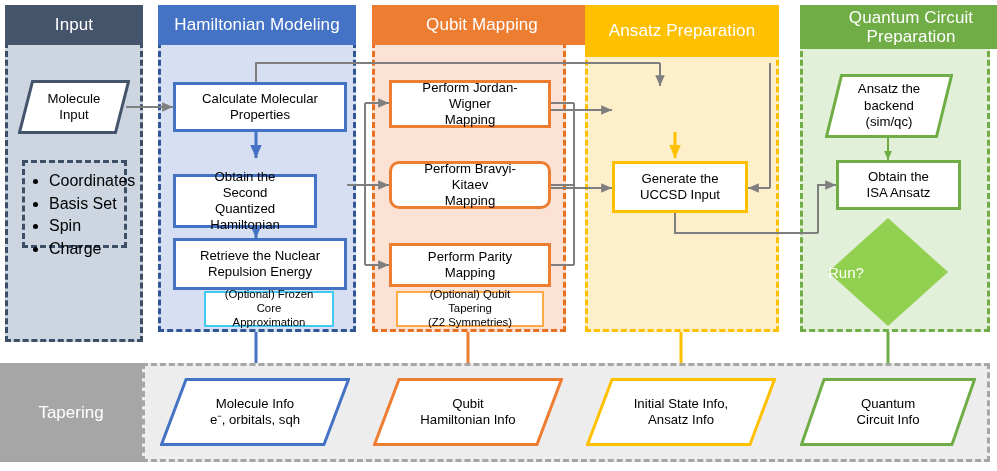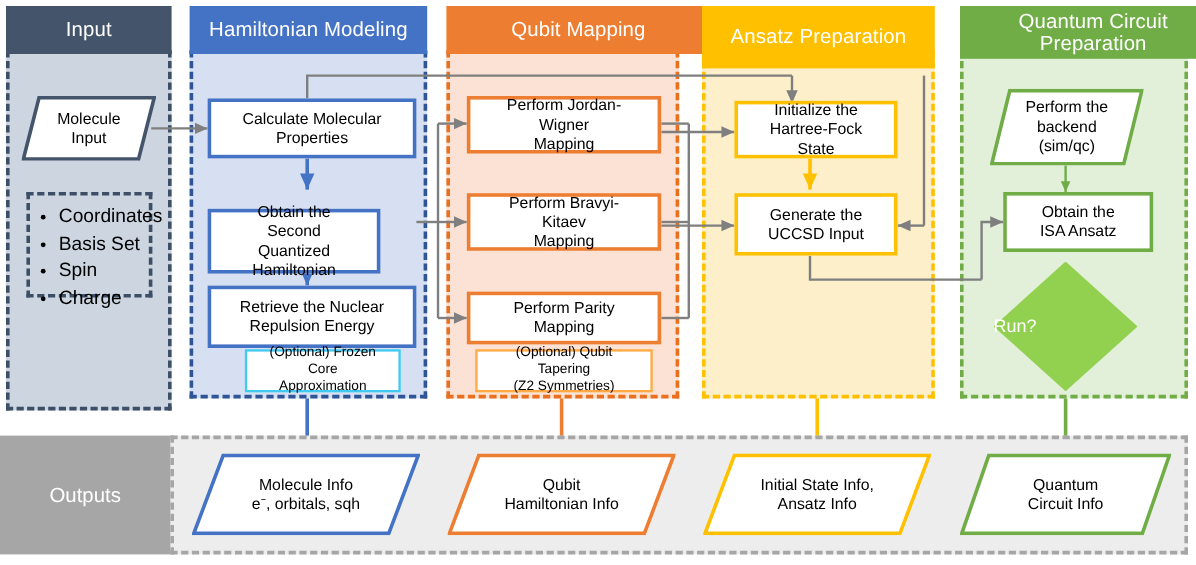--- a/index.html
+++ b/index.html
@@ -171,76 +171,70 @@
       <div>Core Approximation</div>
     </div>
   </div>
 
   <div class="node" style="left:389px;top:80px;width:162px;height:48px;border-color:#ED7D31;">
     <div>
       <div>Perform Jordan-Wigner</div>
       <div>Mapping</div>
     </div>
   </div>
-  <div class="node" style="left:389px;top:161px;width:162px;height:48px;border-color:#ED7D31;">
+  <div class="node" style="left:389px;top:161px;width:162px;height:48px;border-color:#ED7D31;border-radius:10px;">
     <div>
       <div>Perform Bravyi-Kitaev</div>
       <div>Mapping</div>
     </div>
   </div>
   <div class="node" style="left:389px;top:243px;width:162px;height:44px;border-color:#ED7D31;">
     <div>Perform Parity Mapping</div>
   </div>
   <div class="node thin" style="left:396px;top:291px;width:148px;height:36px;border-color:#FFAA44;">
     <div>
       <div>(Optional) Qubit Tapering</div>
       <div>(Z2 Symmetries)</div>
     </div>
   </div>
 
-  <div class="node" style="left:612px;top:84px;width:136px;height:48px;border-color:#FFC000;">
-    <div>
-      <div>Initialize the</div>
-      <div>Hartree-Fock State</div>
-    </div>
-  </div>
   <div class="node" style="left:612px;top:161px;width:136px;height:52px;border-color:#FFC000;">
     <div>
       <div>Generate the</div>
       <div>UCCSD Input</div>
     </div>
   </div>
 
   <div class="para" style="left:825px;top:74px;width:128px;height:64px;">
     <div class="pbg"></div>
     <svg class="pborder" viewBox="0 0 128 64" preserveAspectRatio="none">
       <polygon points="16.5,1.5 126.5,1.5 111.5,62.5 1.5,62.5" fill="none" stroke="#70AD47" stroke-width="3" vector-effect="non-scaling-stroke"></polygon>
     </svg>
     <div class="ptxt">
-      <div>Perform the</div>
+      <div>Ansatz the</div>
       <div>backend</div>
       <div>(sim/qc)</div>
     </div>
   </div>
 
   <div class="node" style="left:836px;top:160px;width:125px;height:50px;border-color:#70AD47;">
     <div>
       <div>Obtain the</div>
       <div>ISA Ansatz</div>
     </div>
   </div>
 
   <div class="diamond" style="left:828px;top:218px;width:120px;height:108px;">
     <div class="dbg"></div>
     <span>Run?</span>
   </div>
 
   <div id="outputs-band" style="left:142px;top:363px;width:848px;height:99px;"></div>
   <div id="outputs-label" style="left:0px;top:363px;width:142px;height:99px;">
-    <span>Outputs</span>
+    <span>Tapering</span>
   </div>
 
   <div class="para" style="left:160px;top:378px;width:190px;height:68px;">
     <div class="pbg"></div>
     <svg class="pborder" viewBox="0 0 190 68" preserveAspectRatio="none">
       <polygon points="26,1.5 188.5,1.5 164,66.5 1.5,66.5" fill="none" stroke="#4472C4" stroke-width="3" vector-effect="non-scaling-stroke"></polygon>
     </svg>
     <div class="ptxt">
       <div>Molecule Info</div>
       <div>e⁻, orbitals, sqh</div>

